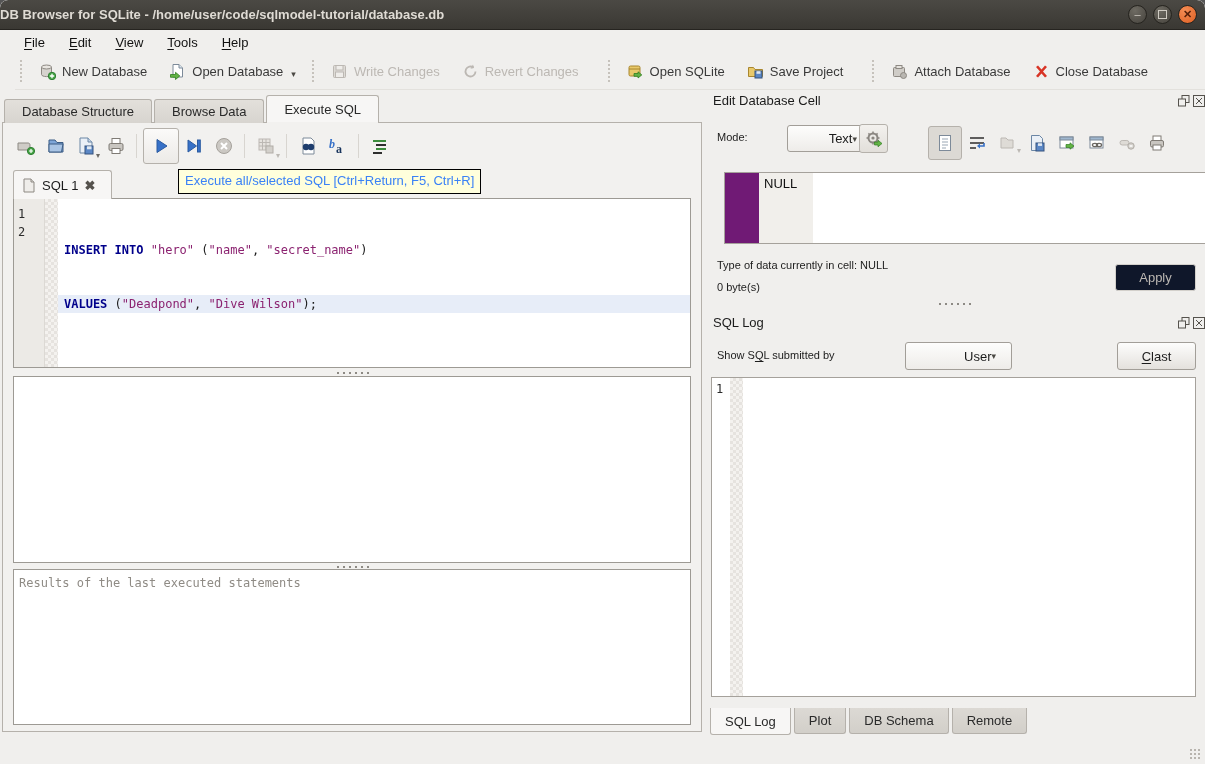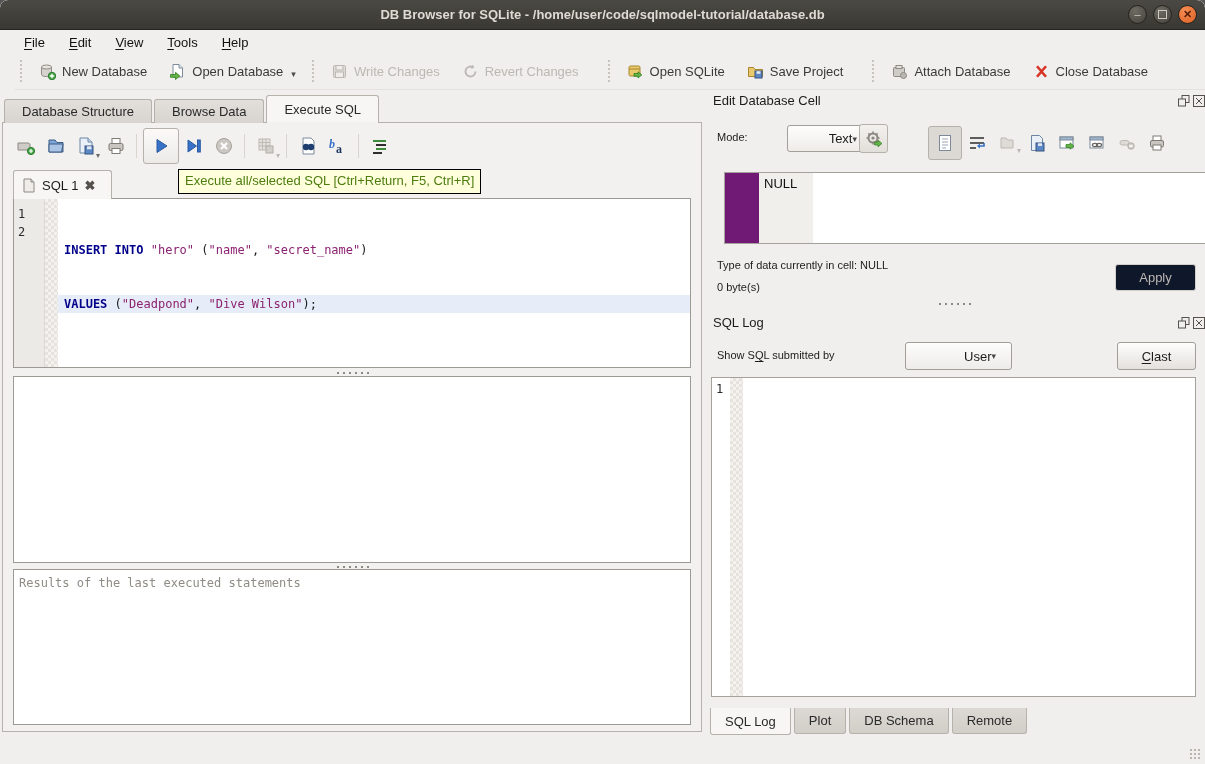--- a/index.html
+++ b/index.html
@@ -5,21 +5,21 @@
   * { margin:0; padding:0; box-sizing:border-box; }
   html,body { background:#555; }
   #app {
     position:relative; width:1205px; height:764px; overflow:hidden;
     font-family:"Liberation Sans", sans-serif; font-size:13px; color:#1c1c1c;
     background:#f0efed; border-radius:8px 8px 0 0;
   }
   
   .titlebar { position:absolute; top:0; left:0; width:100%; height:30px;
     background:linear-gradient(#4b4944,#3a3833); border-bottom:1px solid #262420;
-    border-radius:8px 8px 0 0; display:flex; align-items:center; justify-content:center; }
+    border-radius:8px 8px 0 0; display:flex; align-items:center; justify-content:flex-start; }
   .titlebar .title { color:#dfdbd4; font-weight:bold; font-size:13px; }
   .winbtns { position:absolute; right:8px; top:5px; display:flex; gap:6px; }
   .winbtn { width:19px; height:19px; border-radius:50%; border:1px solid #26241f;
     background:radial-gradient(circle at 35% 28%, #6e6b63, #45423c);
     color:#cfcbc3; font-size:11px; line-height:17px; text-align:center; }
   .winbtn.close { background:radial-gradient(circle at 35% 28%, #f58d55, #dd5f22); color:#57200a; font-weight:bold; }
   .winbtn svg { display:block; margin:4px auto; }
   
   .menubar { position:absolute; top:31px; left:0; width:100%; height:22px;
     display:flex; align-items:center; padding-left:12px; }
@@ -66,21 +66,21 @@
   .s { color:#8b2270; }
   .p { color:#1a1a1a; }
   .splitter-h { position:absolute; left:10px; width:678px; height:6px; display:flex; align-items:center; justify-content:center; }
   .grip-dots { width:34px; height:4px;
     background-image:radial-gradient(circle, #8d8a84 1px, transparent 1.3px);
     background-size:6px 4px; background-repeat:repeat-x; }
   .pane { position:absolute; left:10px; width:678px; background:#fff; border:1px solid #9d9a94; }
   .results-placeholder { font-family:"DejaVu Sans Mono", monospace; font-size:12px; color:#8f8b85; padding:6px 0 0 5px; }
   
   .tooltip { position:absolute; left:178px; top:169px; height:25px; z-index:40;
-    background:#ffffdc; border:1px solid #000; padding:3px 6px; color:#4d7c0f; white-space:nowrap; }
+    background:#ffffdc; border:1px solid #000; padding:3px 6px; color:#3b82f6; white-space:nowrap; }
   
   .dock-header { position:absolute; left:713px; color:#1c1c1c; }
   .dock-ctrl { position:absolute; display:flex; gap:3px; }
   .dock-ctrl svg { display:block; }
   .label13 { font-size:11px; color:#1c1c1c; }
   .combo { border:1px solid #a29e98; border-radius:3px; background:linear-gradient(#fdfdfc,#eeece9);
     display:flex; align-items:center; justify-content:flex-end; padding:0 15px; color:#1c1c1c;margin-left:20px; }
   .combo .arr { font-size:9px; color:#4a4843; }
   .btn { border:1px solid #a29e98; border-radius:3px; background:linear-gradient(#fdfdfc,#e4e1dd);
     display:flex; align-items:center; justify-content:center; color:#1c1c1c; }

